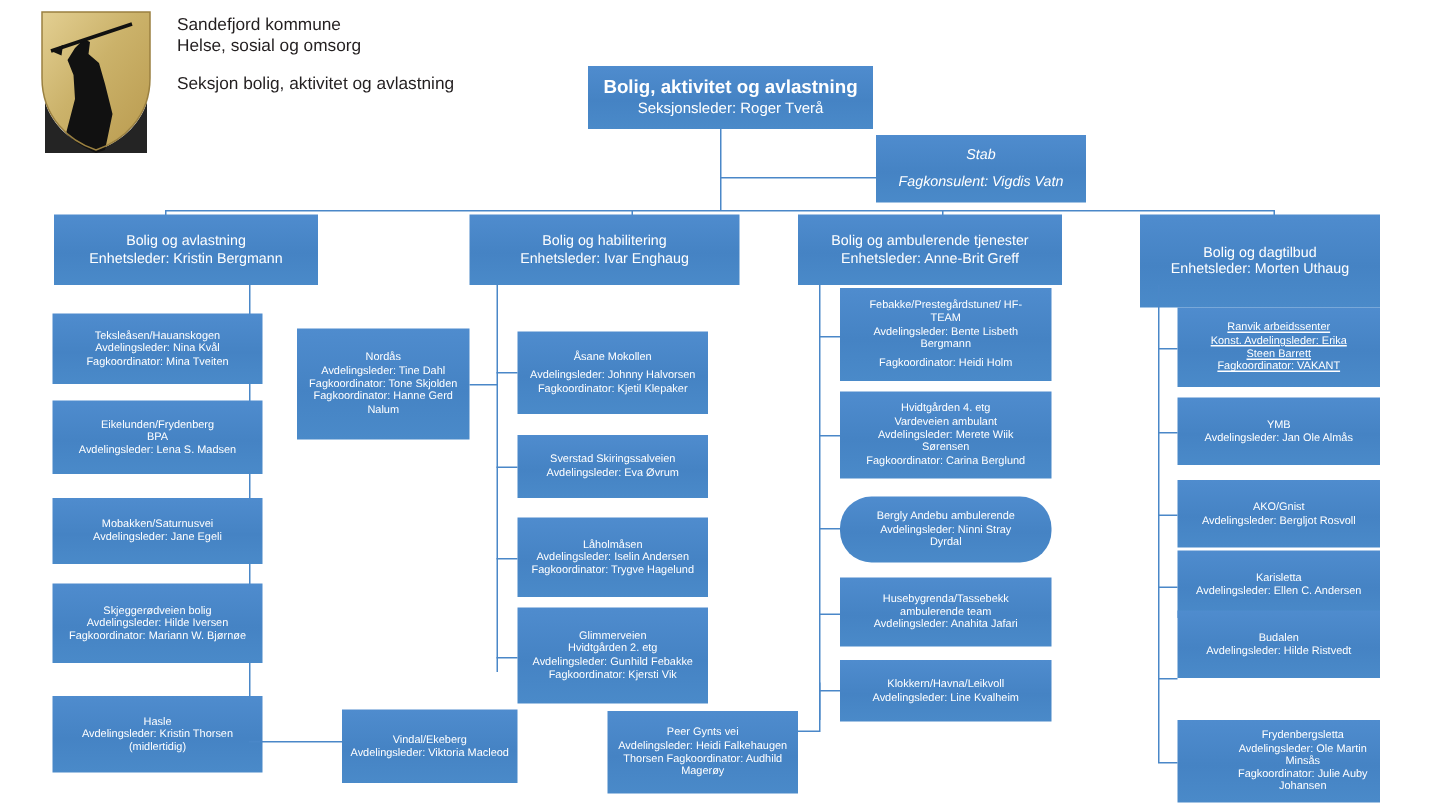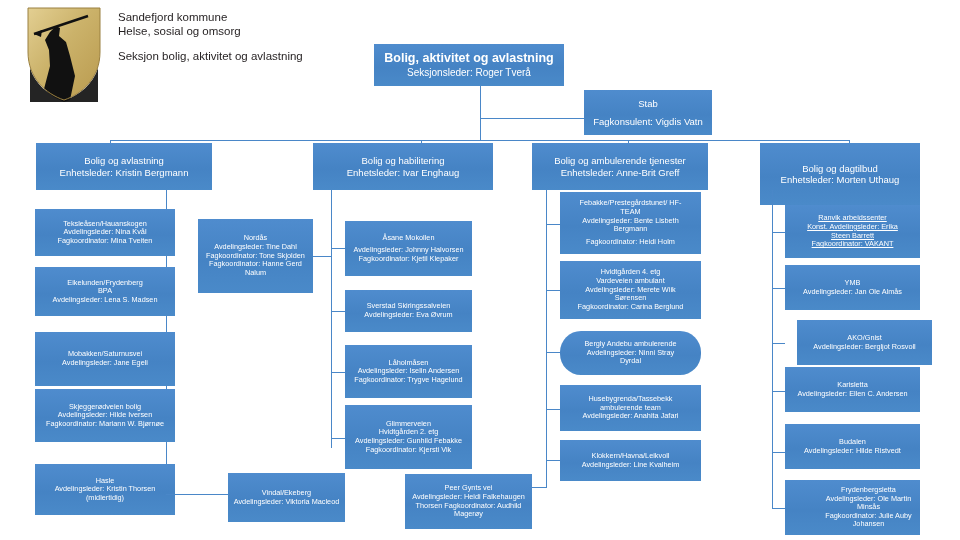--- a/index.html
+++ b/index.html
@@ -84,32 +84,32 @@
       <path d="M2,2 L74,2 L74,46 C74,72 56,88 38,94 C20,88 2,72 2,46 Z" fill="none" stroke="#9a8040" stroke-width="1"></path>
     </svg>
   </div>
 
   <div class="org-title">
     <span>Sandefjord kommune</span><br>
     <span>Helse, sosial og omsorg</span>
   </div>
   <div class="org-sub">Seksjon bolig, aktivitet og avlastning</div>
 
-  <div class="box top-box" style="left:374px;top:44px;width:190px;height:42px;align-items:center;">
+  <div class="box top-box" style="left:392px;top:44px;width:190px;height:42px;align-items:center;">
     <div class="inner">
       <span>Bolig, aktivitet og avlastning</span>
       <span class="sub">Seksjonsleder: Roger Tverå</span>
     </div>
   </div>
 
   <div class="ln lnv" style="left:480px;top:86px;height:54px;"></div>
 
   <div class="ln lnh" style="left:480px;top:118px;width:104px;"></div>
 
-  <div class="box staff-box" style="left:584px;top:90px;width:128px;height:45px;">
+  <div class="box staff-box" style="left:584px;top:90px;width:140px;height:45px;font-style:italic;">
     <div class="inner">
       <span class="t">Stab</span>
       <span>Fagkonsulent: Vigdis Vatn</span>
     </div>
   </div>
 
   <div class="ln lnh" style="left:110px;top:140px;width:740px;"></div>
   <div class="ln lnv" style="left:110px;top:140px;height:4px;"></div>
   <div class="ln lnv" style="left:421px;top:140px;height:4px;"></div>
   <div class="ln lnv" style="left:628px;top:140px;height:4px;"></div>
@@ -135,21 +135,21 @@
   <div class="ln lnh" style="left:150px;top:293px;width:17px;"></div>
   <div class="box leaf" style="left:35px;top:267px;width:140px;height:49px;">
     <div class="inner">
       <span class="l">Eikelunden/Frydenberg</span>
       <span class="l">BPA</span>
       <span class="l">Avdelingsleder: Lena S. Madsen</span>
     </div>
   </div>
 
   <div class="ln lnh" style="left:150px;top:355px;width:17px;"></div>
-  <div class="box leaf" style="left:35px;top:332px;width:140px;height:54px;text-align:center;">
+  <div class="box leaf" style="left:35px;top:332px;width:140px;height:44px;text-align:center;">
     <div class="inner">
       <span class="l">Mobakken/Saturnusvei</span>
       <span class="l">Avdelingsleder: Jane Egeli</span>
     </div>
   </div>
 
   <div class="ln lnh" style="left:150px;top:418px;width:17px;"></div>
   <div class="box leaf" style="left:35px;top:389px;width:140px;height:53px;">
     <div class="inner">
       <span class="l">Skjeggerødveien bolig</span>
@@ -320,37 +320,37 @@
 
   <div class="ln lnh" style="left:772px;top:288px;width:13px;"></div>
   <div class="box leaf" style="left:785px;top:265px;width:135px;height:45px;">
     <div class="inner">
       <span class="l">YMB</span>
       <span class="l">Avdelingsleder: Jan Ole Almås</span>
     </div>
   </div>
 
   <div class="ln lnh" style="left:772px;top:343px;width:13px;"></div>
-  <div class="box leaf" style="left:785px;top:320px;width:135px;height:45px;margin-left:12px;">
+  <div class="box leaf" style="left:785px;top:320px;width:135px;height:45px;">
     <div class="inner">
       <span class="l">AKO/Gnist</span>
       <span class="l">Avdelingsleder: Berglјot Rosvoll</span>
     </div>
   </div>
 
   <div class="ln lnh" style="left:772px;top:391px;width:13px;"></div>
   <div class="box leaf" style="left:785px;top:367px;width:135px;height:45px;">
     <div class="inner">
       <span class="l">Karisletta</span>
       <span class="l">Avdelingsleder: Ellen C. Andersen</span>
     </div>
   </div>
 
   <div class="ln lnh" style="left:772px;top:452px;width:13px;"></div>
-  <div class="box leaf" style="left:785px;top:424px;width:135px;height:45px;">
+  <div class="box leaf" style="left:785px;top:407px;width:135px;height:45px;">
     <div class="inner">
       <span class="l">Budalen</span>
       <span class="l">Avdelingsleder: Hilde Ristvedt</span>
     </div>
   </div>
 
   <div class="ln lnh" style="left:772px;top:508px;width:13px;"></div>
   <div class="box leaf" style="left:785px;top:480px;width:135px;height:55px;padding-left:36px;">
     <div class="inner">
       <span class="l">Frydenbergsletta</span>

